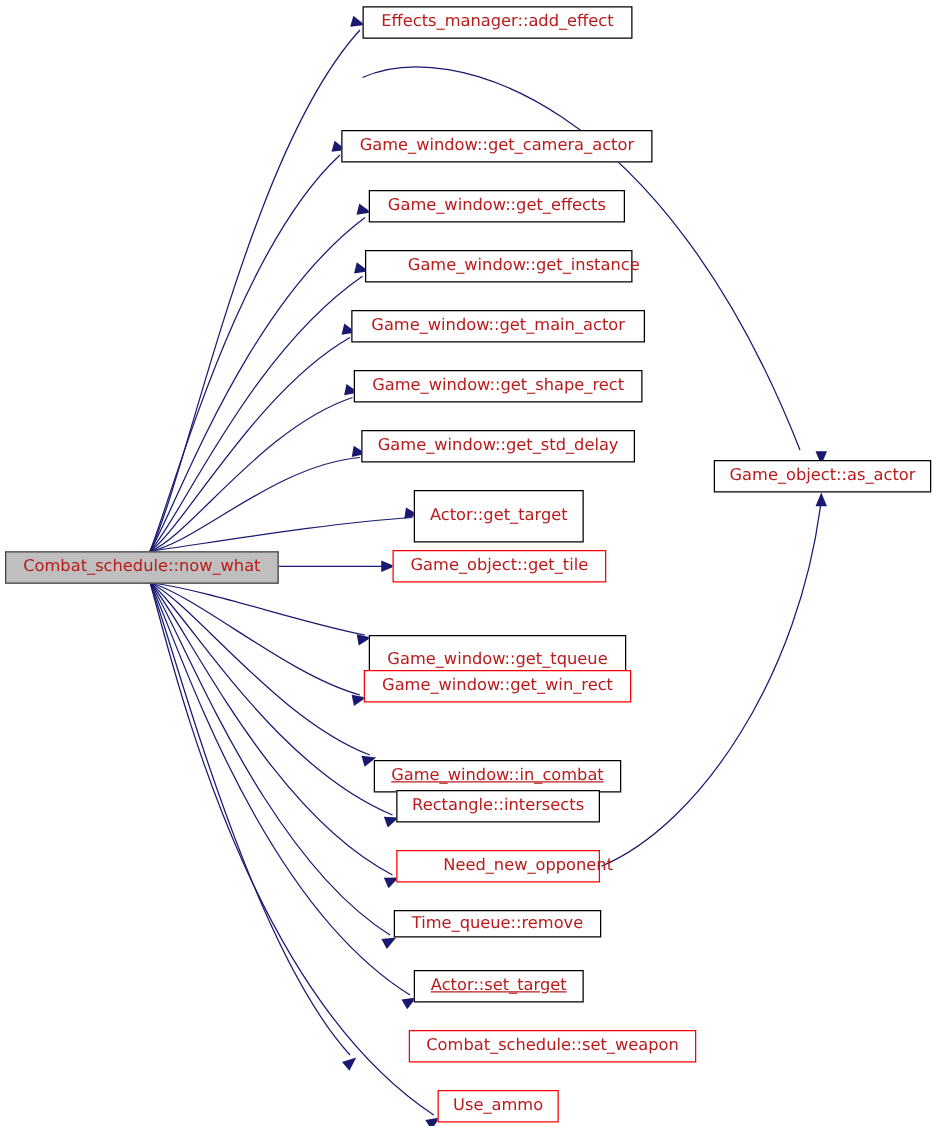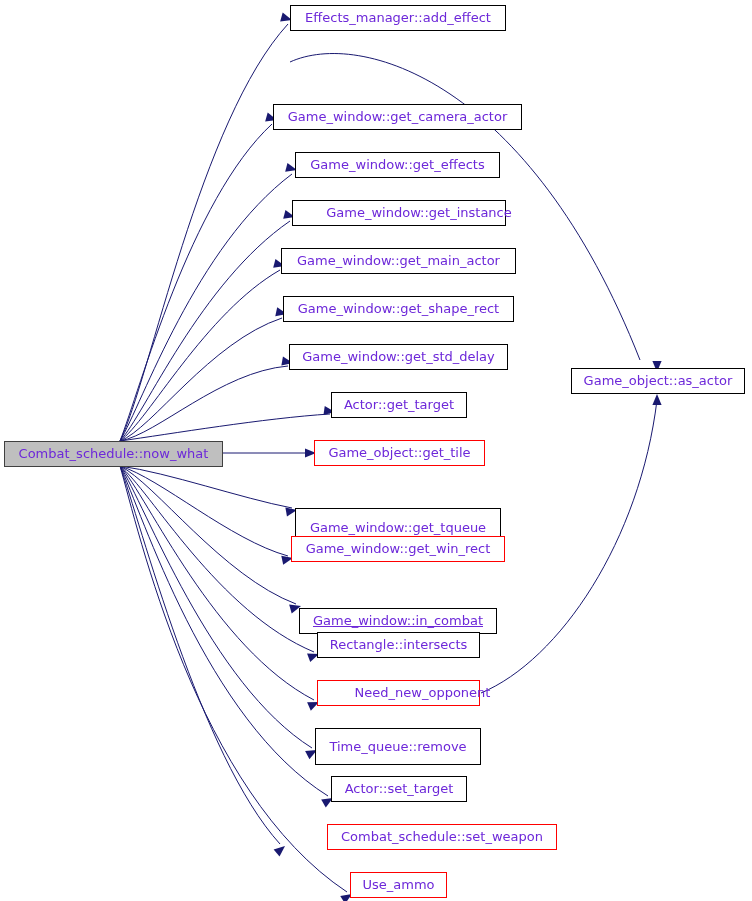--- a/index.html
+++ b/index.html
@@ -26,21 +26,21 @@
     position: absolute;
     box-sizing: border-box;
     border: 1px solid #000000;
     background: #ffffff;
     display: flex;
     align-items: center;
     justify-content: center;
     font-family: "DejaVu Sans", sans-serif;
     font-size: 13px;
     line-height: 1;
-    color: #6d28d9;
+    color: #b91c1c;
     white-space: nowrap;
     letter-spacing: 0px;
     text-align: center;
   }
   .node.red {
     border-color: #ff0000;
   }
   .node.current {
     background: #bfbfbf;
     border-color: #404040;
@@ -153,45 +153,45 @@
     </div>
     <div class="node" style="left: 281px; top: 248px; width: 235px; height: 26px;">
       <span class="node-label">Game_window::get_main_actor</span>
     </div>
     <div class="node" style="left: 283px; top: 296px; width: 231px; height: 26px;">
       <span class="node-label">Game_window::get_shape_rect</span>
     </div>
     <div class="node" style="left: 289px; top: 344px; width: 219px; height: 26px;">
       <span class="node-label">Game_window::get_std_delay</span>
     </div>
-    <div class="node" style="left: 331px; top: 392px; width: 136px; height: 26px;">
+    <div class="node" style="left: 331px; top: 392px; width: 136px; height: 42px;">
       <span class="node-label">Actor::get_target</span>
     </div>
     <div class="node red" style="left: 314px; top: 440px; width: 171px; height: 26px;">
       <span class="node-label">Game_object::get_tile</span>
     </div>
     <div class="node" style="left: 295px; top: 508px; width: 206px; height: 40px;">
       <span class="node-label">Game_window::get_tqueue</span>
     </div>
     <div class="node red" style="left: 291px; top: 536px; width: 214px; height: 26px;">
       <span class="node-label">Game_window::get_win_rect</span>
     </div>
     <div class="node" style="left: 299px; top: 608px; width: 198px; height: 26px; text-decoration: underline;">
       <span class="node-label">Game_window::in_combat</span>
     </div>
     <div class="node" style="left: 317px; top: 632px; width: 163px; height: 26px;">
       <span class="node-label">Rectangle::intersects</span>
     </div>
     <div class="node red" style="left: 317px; top: 680px; width: 163px; height: 26px; padding-left: 48px;">
       <span class="node-label">Need_new_opponent</span>
     </div>
-    <div class="node" style="left: 315px; top: 728px; width: 166px; height: 37px;">
+    <div class="node" style="left: 315px; top: 728px; width: 166px; height: 22px;">
       <span class="node-label">Time_queue::remove</span>
     </div>
-    <div class="node" style="left: 331px; top: 776px; width: 136px; height: 26px;">
+    <div class="node" style="left: 331px; top: 776px; width: 136px; height: 26px; text-decoration: underline;">
       <span class="node-label">Actor::set_target</span>
     </div>
     <div class="node red" style="left: 283px; top: 824px; width: 230px; height: 26px; margin-left: 44px;">
       <span class="node-label">Combat_schedule::set_weapon</span>
     </div>
     <div class="node red" style="left: 350px; top: 872px; width: 97px; height: 26px;">
       <span class="node-label">Use_ammo</span>
     </div>
     <div class="node" style="left: 571px; top: 368px; width: 174px; height: 26px;">
       <span class="node-label">Game_object::as_actor</span>

